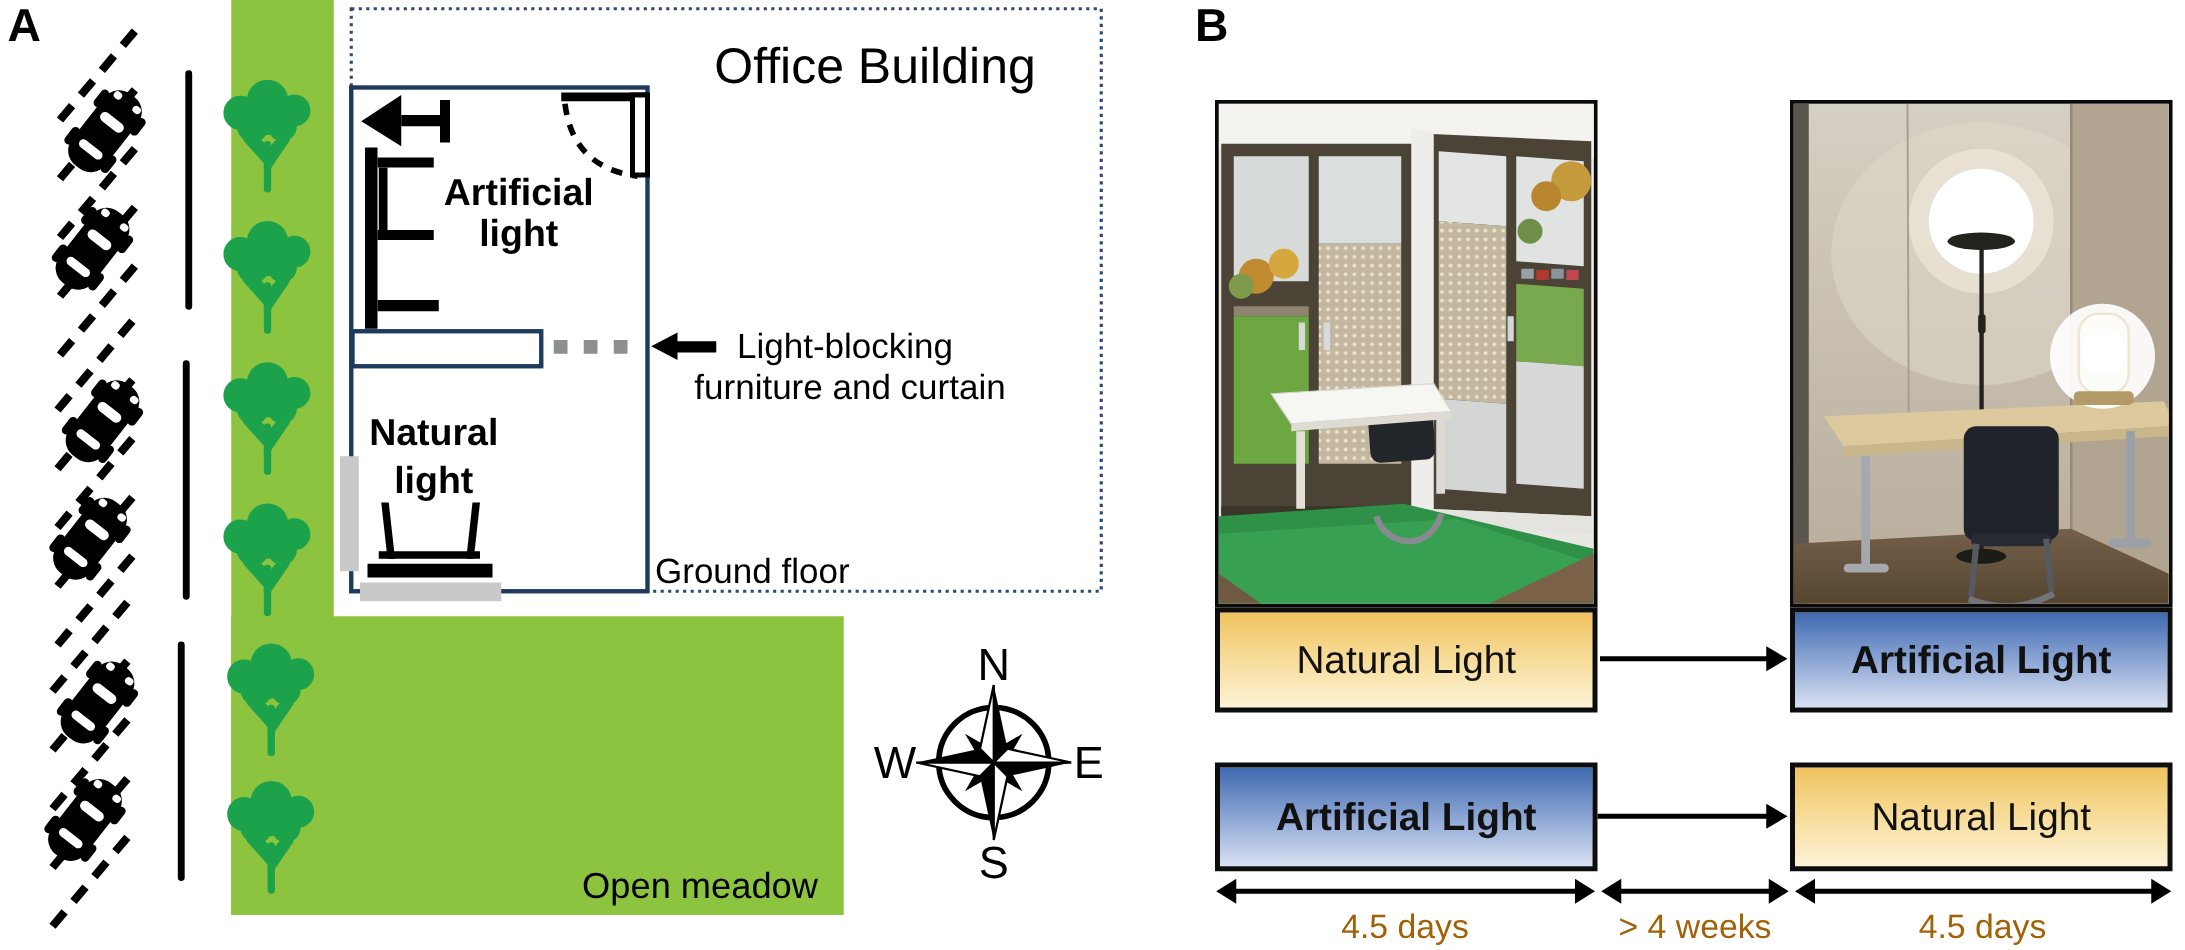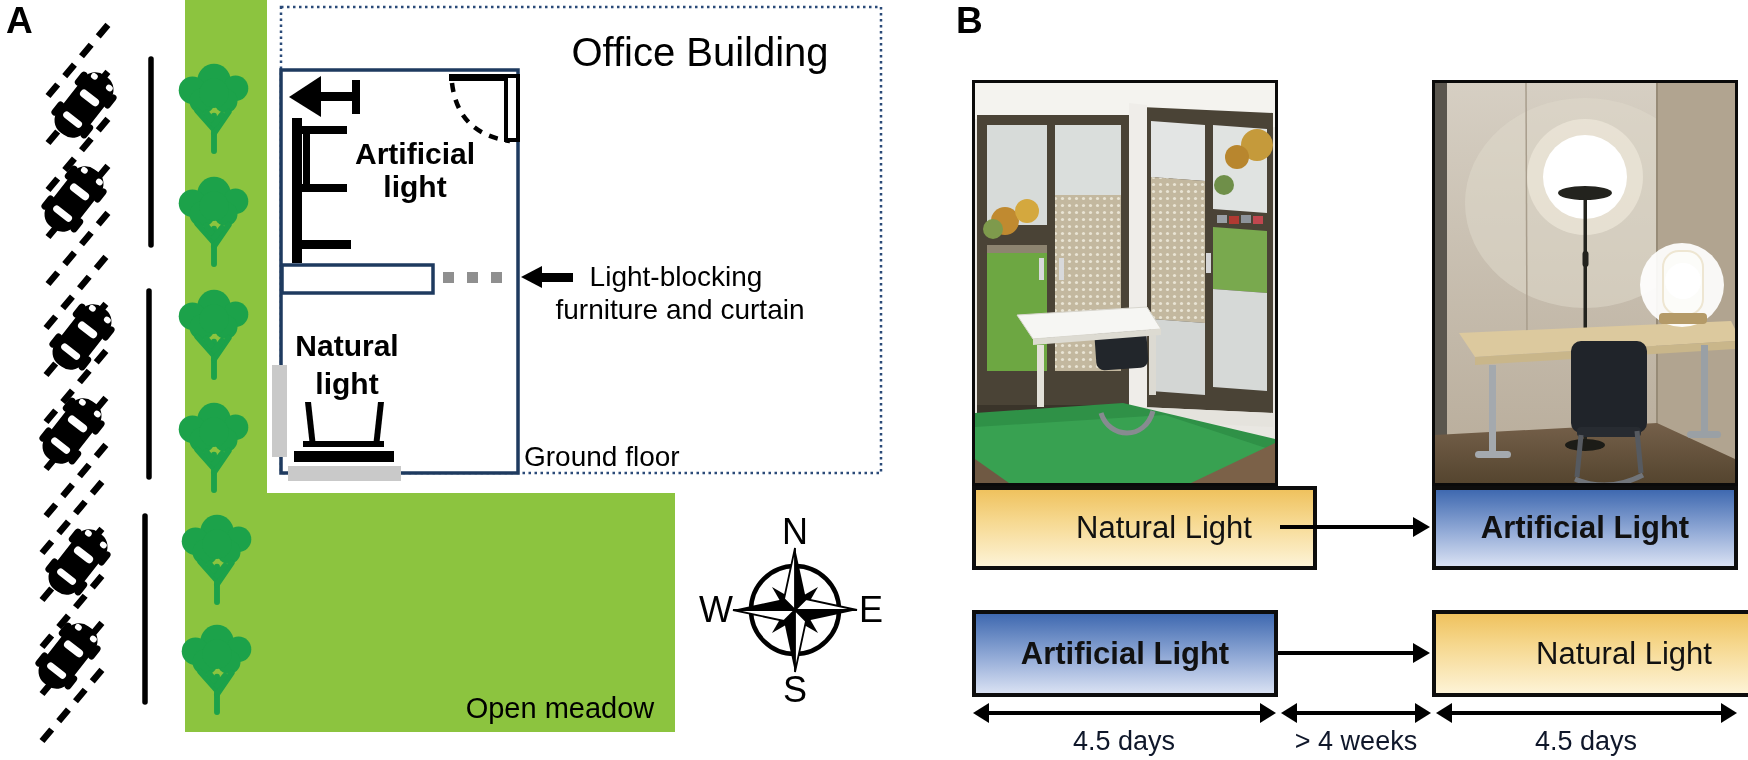--- a/index.html
+++ b/index.html
@@ -6,34 +6,34 @@
   body{font-family:"Liberation Sans","DejaVu Sans",sans-serif;}
   .canvas{position:relative;width:1748px;height:760px;background:#ffffff;overflow:hidden;}
   .abs{position:absolute;}
   .panel-letter{font-size:37px;font-weight:bold;color:#000;line-height:1;}
   svg text{font-family:"Liberation Sans","DejaVu Sans",sans-serif;}
 
   
   .photo-frame{border:3px solid #0a0a0a;width:300px;height:400px;background:#ddd;}
   .label-box{border:4px solid #0d0d0d;width:298px;display:flex;align-items:center;justify-content:center;
              font-size:31px;color:#111;}
-  .box-natural{background:linear-gradient(180deg,#efc25e 0%,#f6d88f 40%,#fdf3d6 100%);padding-left:39px;}
+  .box-natural{background:linear-gradient(180deg,#efc25e 0%,#f6d88f 40%,#fdf3d6 100%);}
   .box-artificial{background:linear-gradient(180deg,#3f69b0 0%,#93abd7 55%,#d9e1f3 100%);font-weight:bold;}
 
   .harrow{height:22px;}
   .harrow .ln{position:absolute;left:0;right:10px;top:9px;height:4px;background:#000;}
   .harrow::after{content:"";position:absolute;right:0;top:1px;width:0;height:0;
                  border-top:10px solid transparent;border-bottom:10px solid transparent;border-left:17px solid #000;}
   .dbl{height:22px;}
   .dbl .ln{position:absolute;left:9px;right:9px;top:9px;height:4px;background:#000;}
   .dbl::before{content:"";position:absolute;left:0;top:1px;width:0;height:0;
                border-top:10px solid transparent;border-bottom:10px solid transparent;border-right:16px solid #000;}
   .dbl::after{content:"";position:absolute;right:0;top:1px;width:0;height:0;
               border-top:10px solid transparent;border-bottom:10px solid transparent;border-left:16px solid #000;}
-  .tl-label{font-size:27px;color:#0f172a;text-align:center;width:220px;}
+  .tl-label{font-size:27px;color:#a16207;text-align:center;width:220px;}
 </style>
 </head>
 <body>
 
 <div class="canvas">
 
   <div class="abs panel-letter" style="left:6px;top:2px;">A</div>
 
   <svg class="abs" style="left:0;top:0;" width="960" height="760" viewBox="0 0 960 760">
     <defs>

